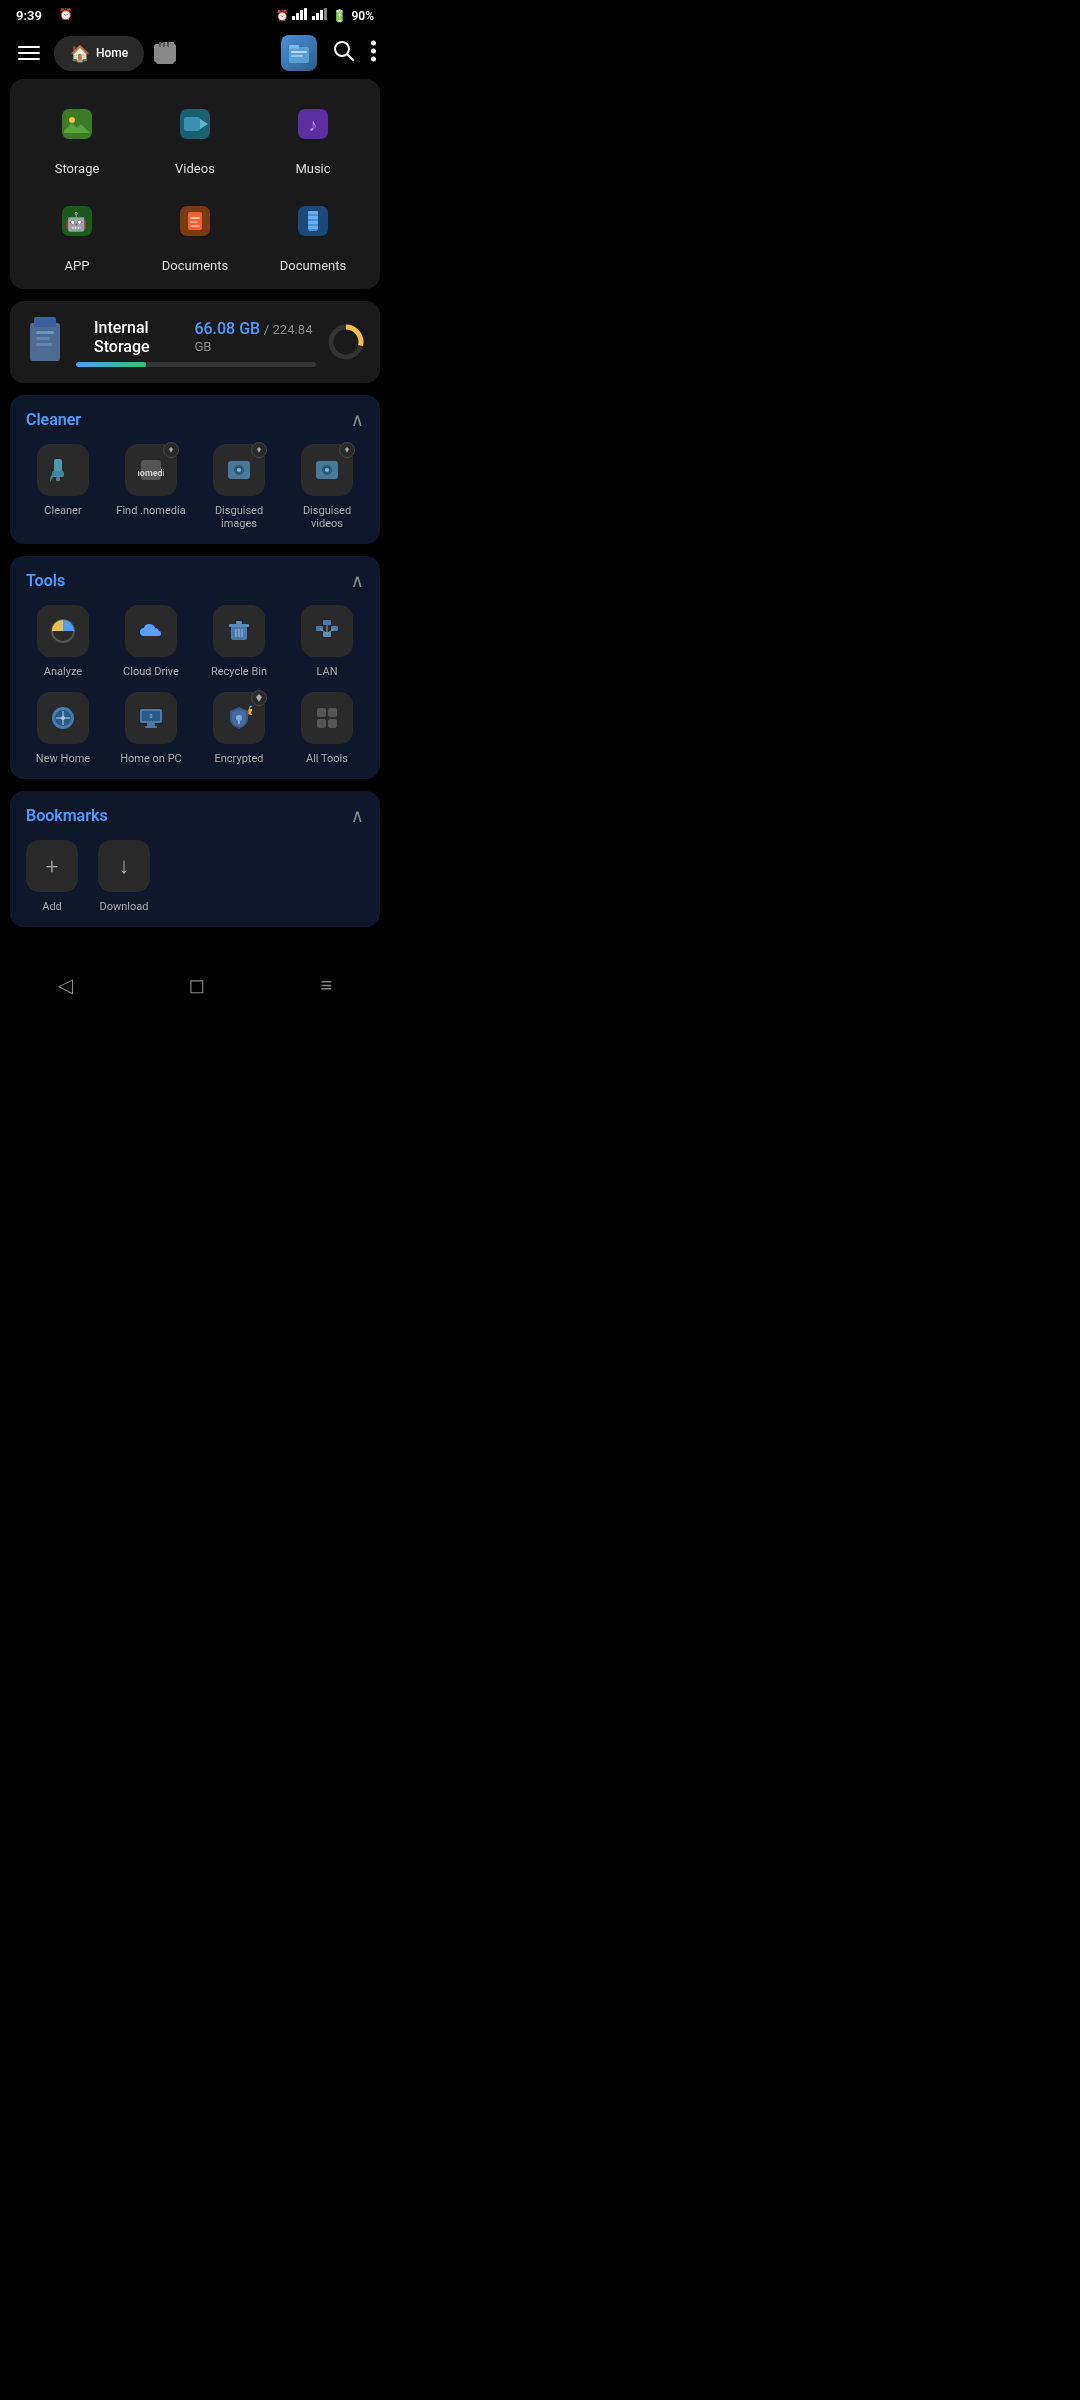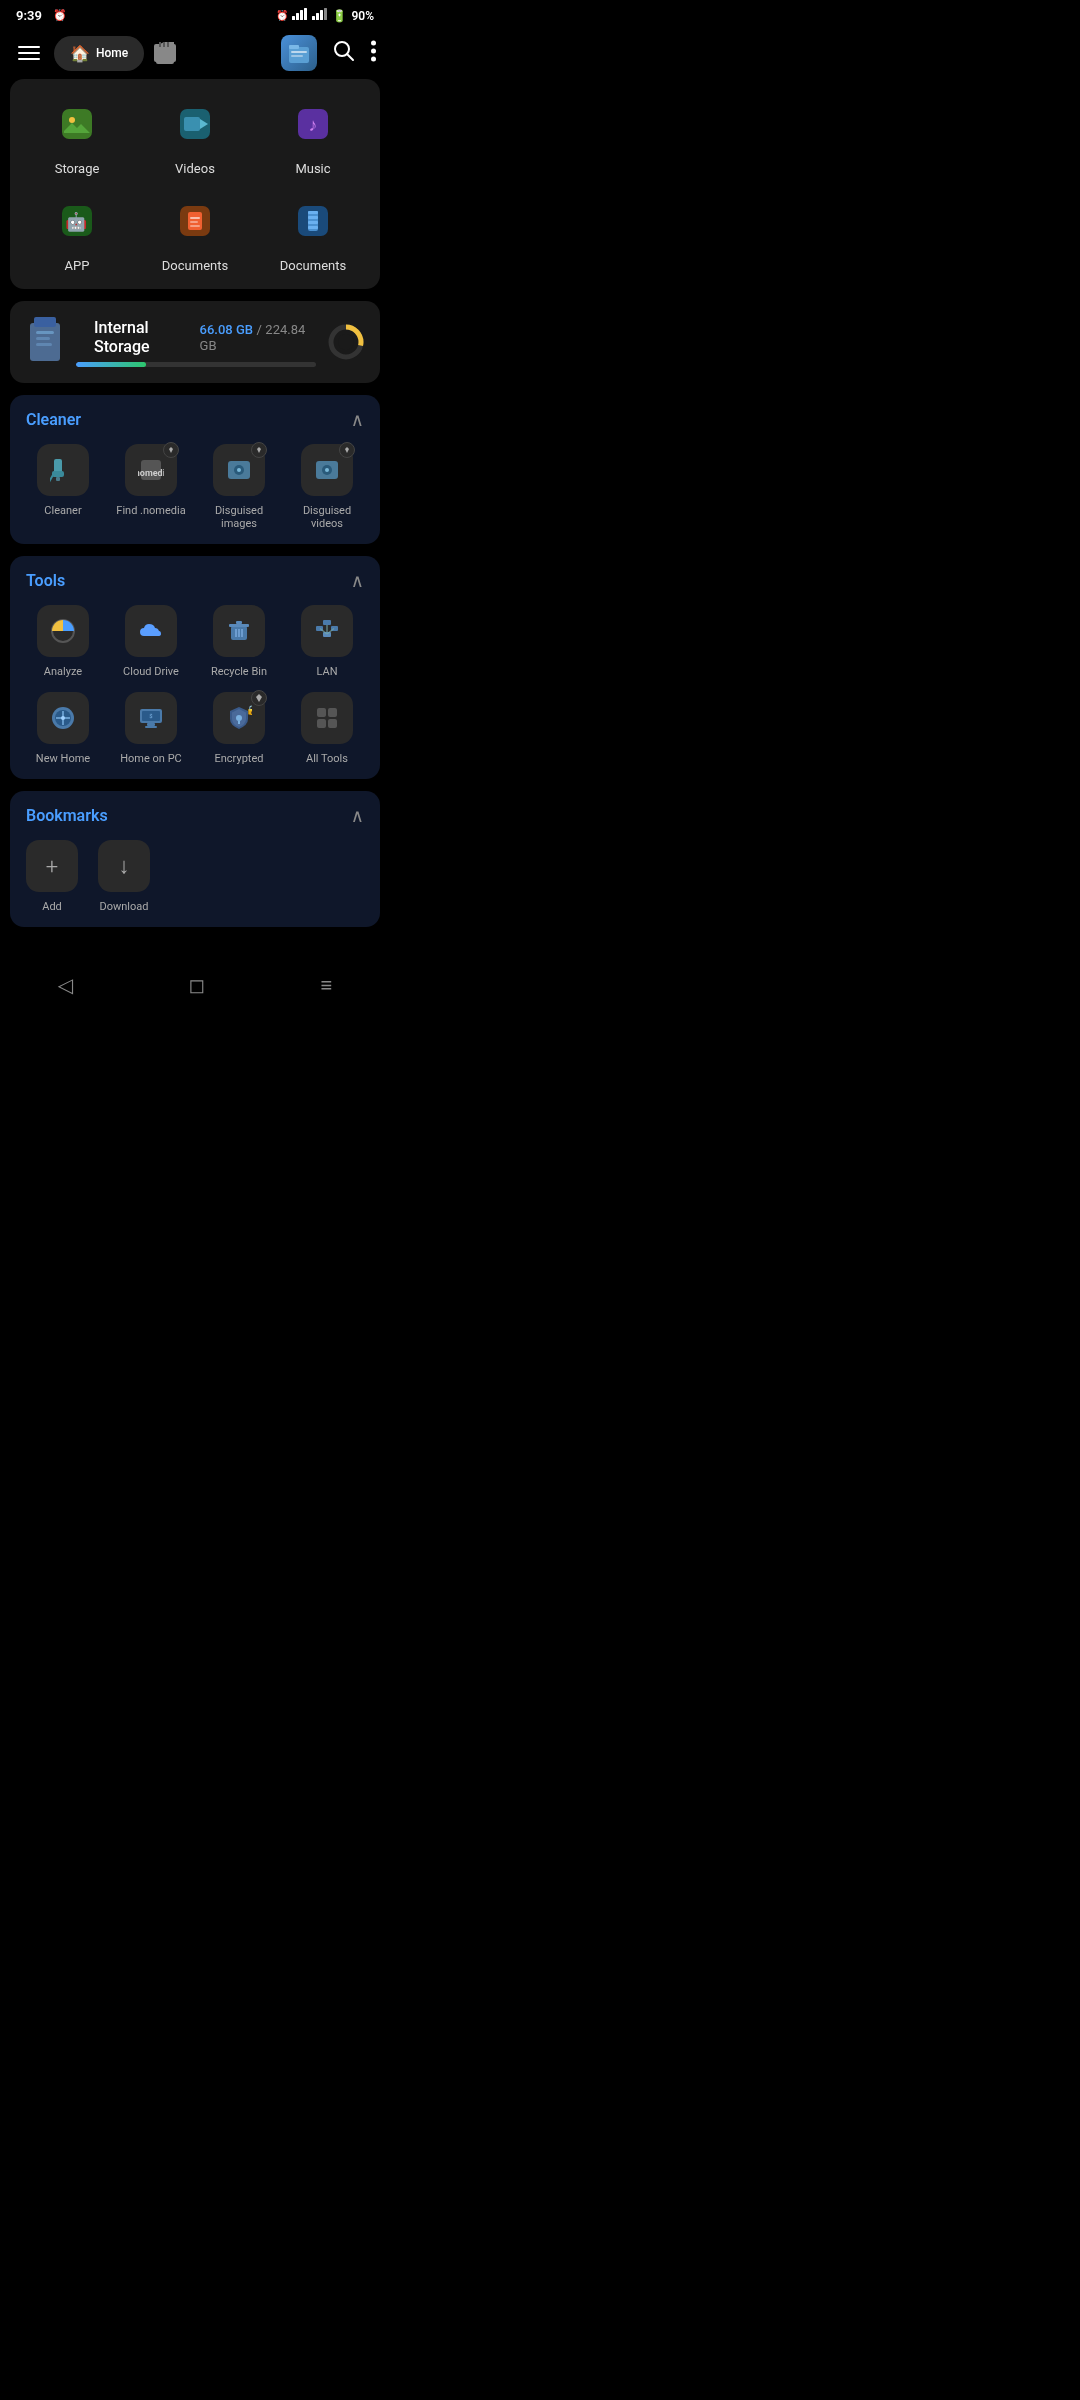--- a/index.html
+++ b/index.html
@@ -15,21 +15,21 @@
     }
     
     .status-bar {
       display: flex;
       justify-content: space-between;
       align-items: center;
       padding: 8px 16px 4px;
       font-size: 13px;
       font-weight: 600;
     }
-    .status-left { display: flex; align-items: center; gap: 12px; }
+    .status-left { display: flex; align-items: flex-start; gap: 18px; }
     .status-right { display: flex; align-items: center; gap: 4px; font-size: 12px; }
     
     .top-bar {
       display: flex;
       align-items: center;
       padding: 8px 14px;
       gap: 10px;
     }
     .hamburger-btn {
       display: flex; flex-direction: column; gap: 4px; cursor: pointer; padding: 4px;
@@ -287,21 +287,21 @@
         <rect x="8" y="2" width="22" height="10" rx="2" fill="#3a60a0"></rect>
         <rect x="10" y="16" width="18" height="3" rx="1.5" fill="#7ab0e0" opacity="0.6"></rect>
         <rect x="10" y="22" width="14" height="3" rx="1.5" fill="#7ab0e0" opacity="0.4"></rect>
         <rect x="10" y="28" width="16" height="3" rx="1.5" fill="#7ab0e0" opacity="0.4"></rect>
       </svg>
     </div>
     <div class="storage-info">
       <div class="storage-header">
         <span class="storage-title">Internal Storage</span>
         <span>
-          <span style="color:#4a9eff;font-size:13px;font-weight:500;">66.08 GB</span>
+          <span style="color:#4a9eff;font-size:16px;font-weight:500;">66.08 GB</span>
           <span style="color:#888;font-size:13px;">/</span>
           <span style="color:#888;font-size:13px;">224.84 GB</span>
         </span>
       </div>
       <div class="storage-bar-bg">
         <div class="storage-bar-fill" id="storage-fill" style="width: 29%;"></div>
       </div>
     </div>
     <div class="storage-pie">
       <svg width="36" height="36" viewBox="0 0 36 36">

